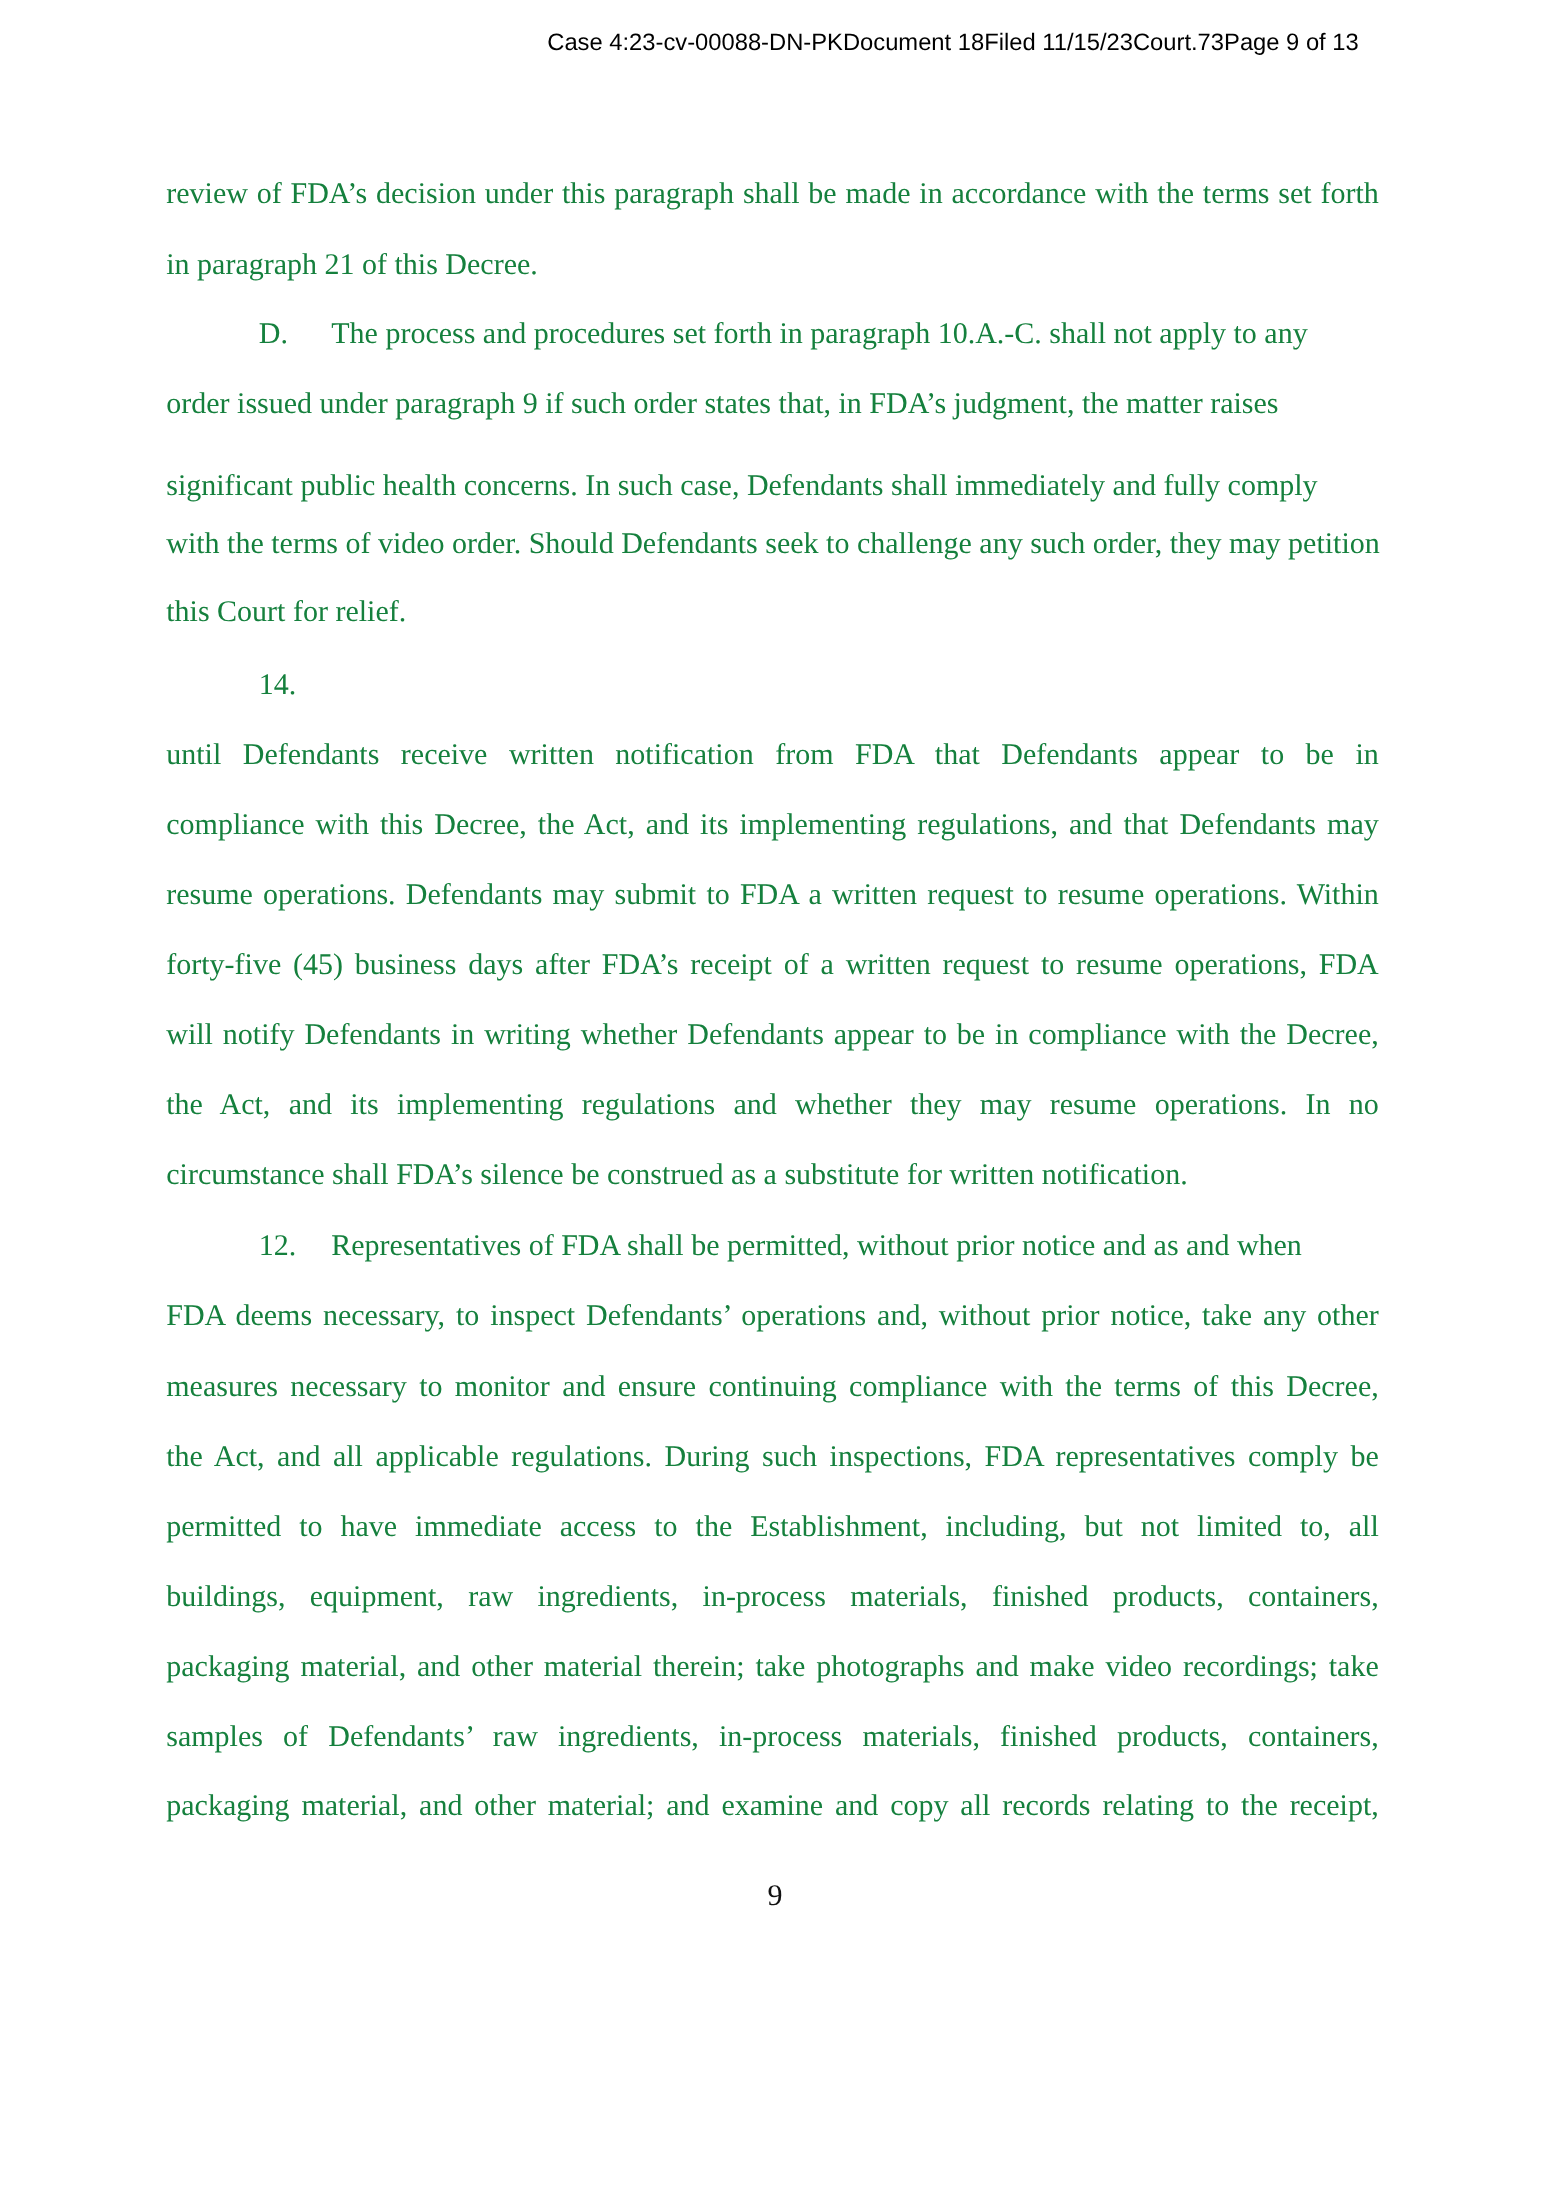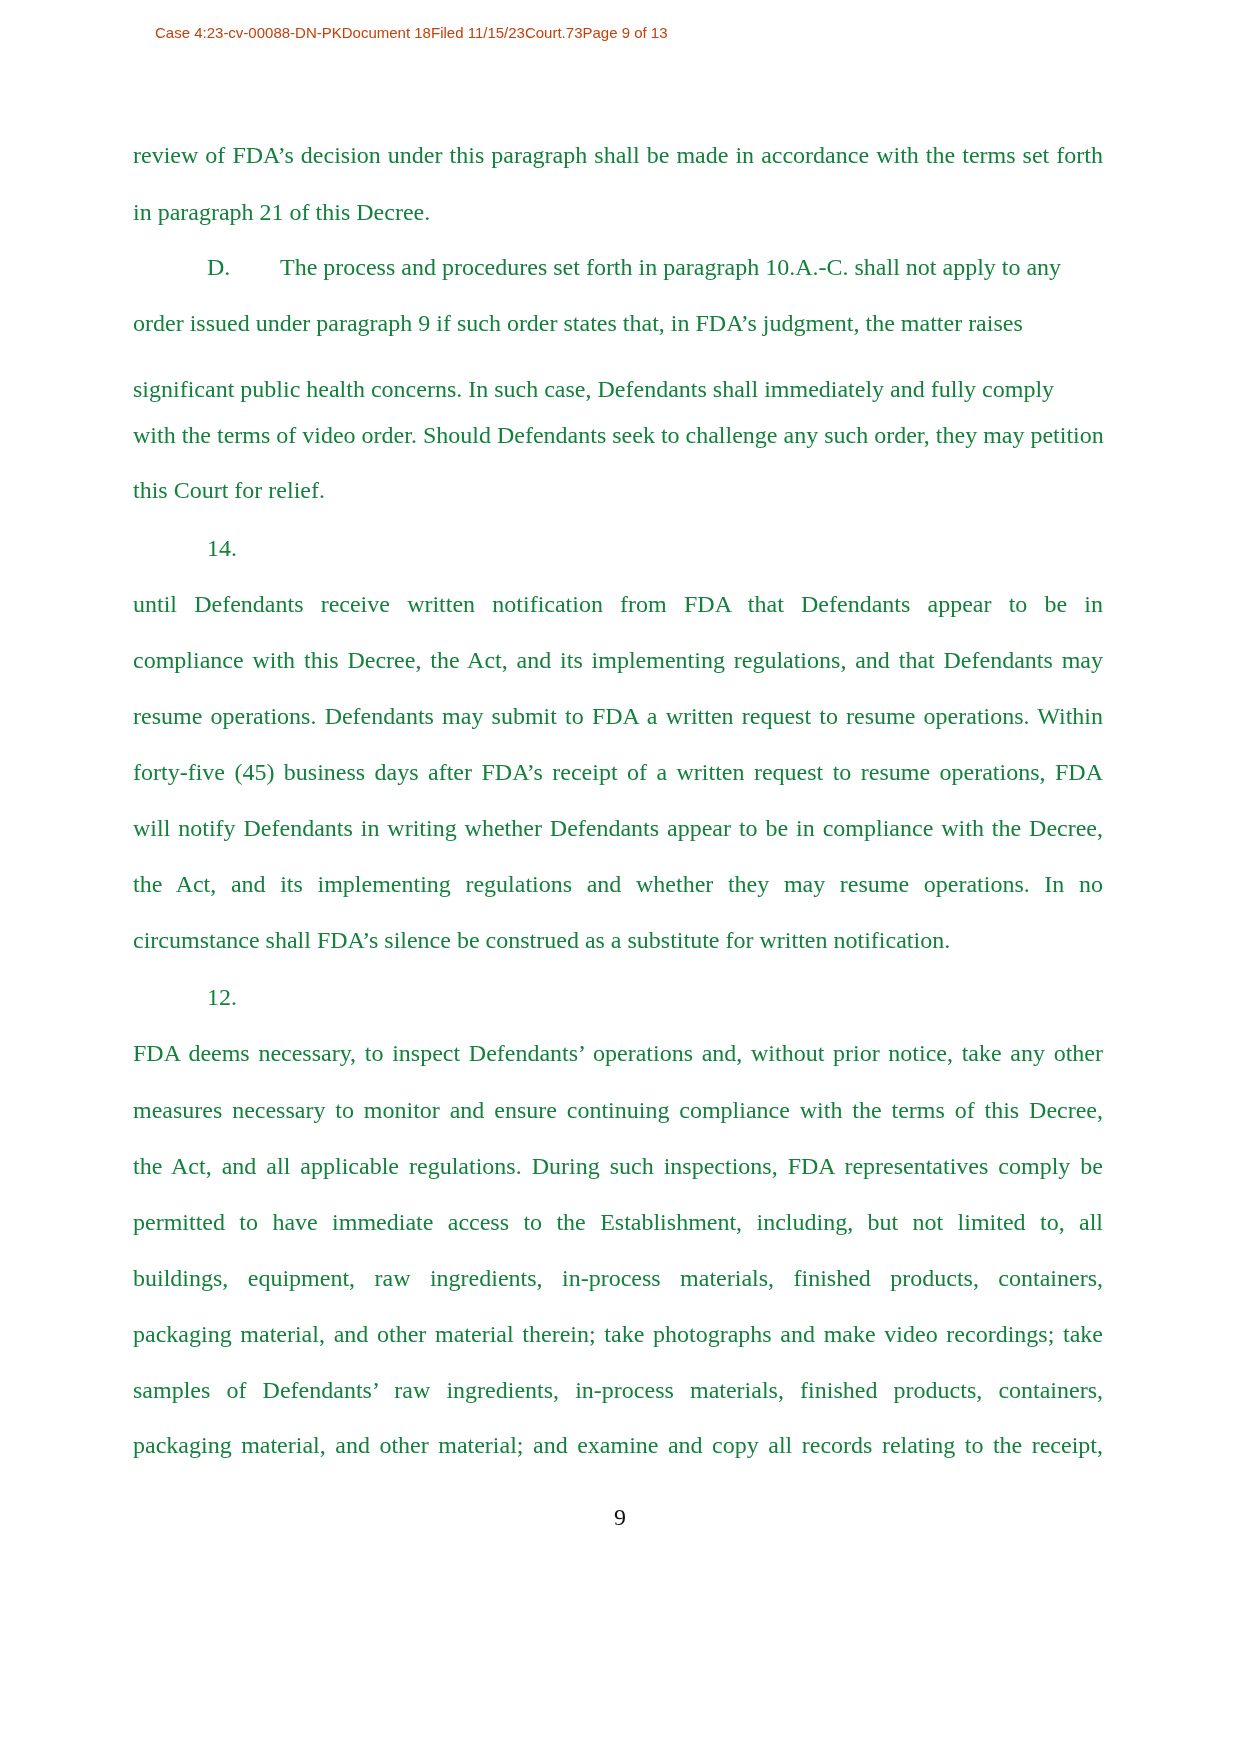--- a/index.html
+++ b/index.html
@@ -1,31 +1,31 @@
 <!DOCTYPE html>
 <html><head>
 <meta charset="utf-8">
 <style>
   html, body { margin: 0; padding: 0; background: #ffffff; }
   body { width: 1240px; height: 1754px; position: relative; overflow: hidden; }
   .header {
     position: absolute; top: 24px; left: 155px; width: 932px;
-    font-family: "Liberation Sans", sans-serif; font-size: 15px;
-    color: #c2410c; white-space: nowrap;
-    display: flex; justify-content: flex-start;
+    font-family: "Liberation Sans", sans-serif; font-size: 19px;
+    color: #000000; white-space: nowrap;
+    display: flex; justify-content: flex-end;
   }
   .line {
     position: absolute; left: 133px; width: 970px;
     font-family: "Liberation Serif", serif; font-size: 24px;
     color: #15803d; line-height: 28px; height: 28px;
     white-space: nowrap; overflow: visible;
   }
   .line.just { text-align: justify; text-align-last: justify; }
   .num { position: absolute; left: 74px; }
-  .indent-text { position: absolute; left: 147px; }
+  .indent-text { position: absolute; left: 132px; }
   .pagenum {
     position: absolute; top: 1504px; left: 0; width: 1240px; text-align: center;
     font-family: "Liberation Serif", serif; font-size: 24px; color: #111111;
   }
 </style>
 </head>
 <body>
 
 <div class="header">
   <span>Case 4:23-cv-00088-DN-PK</span>
@@ -54,20 +54,21 @@
   <div class="line just" style="top:590px">until Defendants receive written notification from FDA that Defendants appear to be in</div>
   <div class="line just" style="top:646px">compliance with this Decree, the Act, and its implementing regulations, and that Defendants may</div>
   <div class="line just" style="top:702px">resume operations. Defendants may submit to FDA a written request to resume operations. Within</div>
   <div class="line just" style="top:758px">forty-five (45) business days after FDA’s receipt of a written request to resume operations, FDA</div>
   <div class="line just" style="top:814px">will notify Defendants in writing whether Defendants appear to be in compliance with the Decree,</div>
   <div class="line just" style="top:870px">the Act, and its implementing regulations and whether they may resume operations.  In no</div>
   <div class="line" style="top:926px">circumstance shall FDA’s silence be construed as a substitute for written notification.</div>
 
   <div class="line" style="top:983px">
     <span class="num">12.</span>
+    <span class="indent-text">Representatives of FDA shall be permitted, without prior notice and as and when</span>
   </div>
   <div class="line just" style="top:1039px">FDA deems necessary, to inspect Defendants’ operations and, without prior notice, take any other</div>
   <div class="line just" style="top:1096px">measures necessary to monitor and ensure continuing compliance with the terms of this Decree,</div>
   <div class="line just" style="top:1152px">the Act, and all applicable regulations.  During such inspections, FDA representatives comply be</div>
   <div class="line just" style="top:1208px">permitted to have immediate access to the Establishment, including, but not limited to, all</div>
   <div class="line just" style="top:1264px">buildings, equipment, raw ingredients, in-process materials, finished products, containers,</div>
   <div class="line just" style="top:1320px">packaging material, and other material therein; take photographs and make video recordings; take</div>
   <div class="line just" style="top:1376px">samples of Defendants’ raw ingredients, in-process materials, finished products, containers,</div>
   <div class="line just" style="top:1431px">packaging material, and other material; and examine and copy all records relating to the receipt,</div>
 </div>

